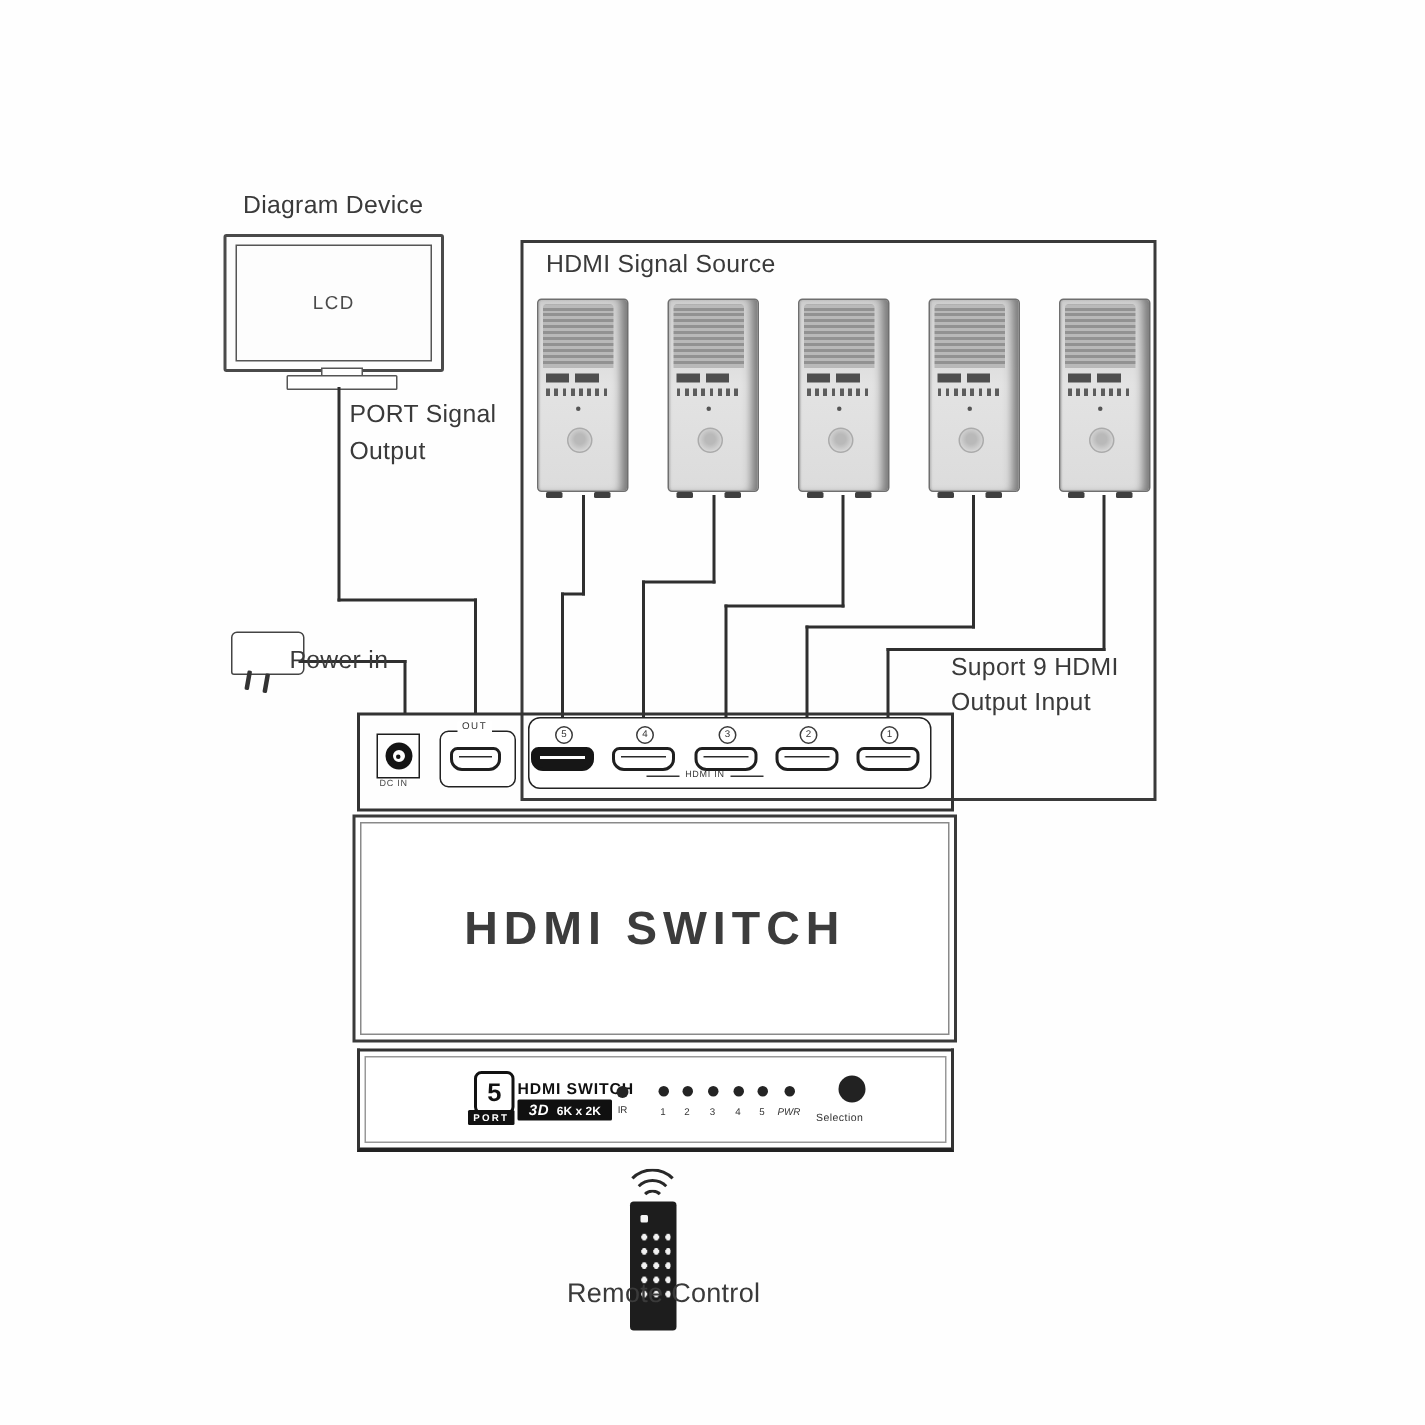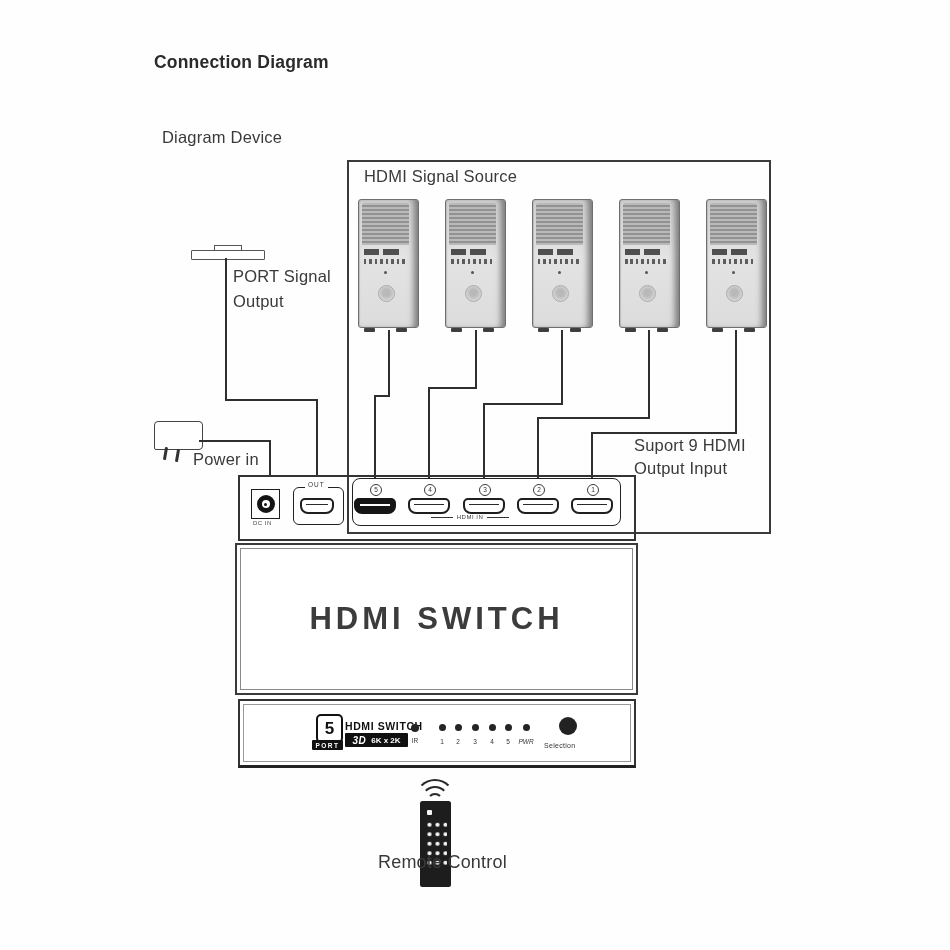--- a/index.html
+++ b/index.html
@@ -92,38 +92,42 @@
   .remote-body .btn1{position:absolute;left:7px;top:9px;width:5px;height:5px;background:#f5f5f5;border-radius:1px;}
   .remote-body .grid{position:absolute;left:4px;top:18px;width:23px;height:47px;
     background-image:radial-gradient(#f2f2f2 1.8px, transparent 2px);
     background-size:8px 9.5px;background-position:1.5px 1px;}
 </style>
 </head>
 <body>
 
 <div class="canvas">
 
-  <div class="title">Connection Diagram</div>
 
   <div class="lbl" style="left:162px;top:128px;">Diagram Device</div>
+  <div class="monitor">
+    <div class="screen">
+        <span>LCD</span>
+      </div>
+  </div>
   <div class="stand-neck"></div>
   <div class="stand-base"></div>
 
   <div class="wire wv" style="left:225px;top:258px;height:143px;"></div>
   <div class="wire wh" style="left:225px;top:399px;width:93px;"></div>
   <div class="wire wv" style="left:316px;top:399px;height:77px;"></div>
   <div class="lbl" style="left:233px;top:267px;">PORT Signal</div>
   <div class="lbl" style="left:233px;top:292px;">Output</div>
 
   <div class="adapter"></div>
   <div class="prong p1"></div>
   <div class="prong p2"></div>
   <div class="wire wh" style="left:199px;top:440px;width:72px;"></div>
   <div class="wire wv" style="left:269px;top:440px;height:36px;"></div>
-  <div class="lbl" style="left:193px;top:450px;">Power in</div>
+  <div class="lbl" style="left:193px;top:431px;">Power in</div>
 
   <div class="source-box"></div>
   <div class="lbl" style="left:364px;top:167px;">HDMI Signal Source</div>
 
   <div class="tower" style="left:358px;">
     <div class="top"></div>
       <div class="bays"></div>
       <div class="prow"></div>
       <div class="pwr"></div>
       <div class="emblem"></div>

